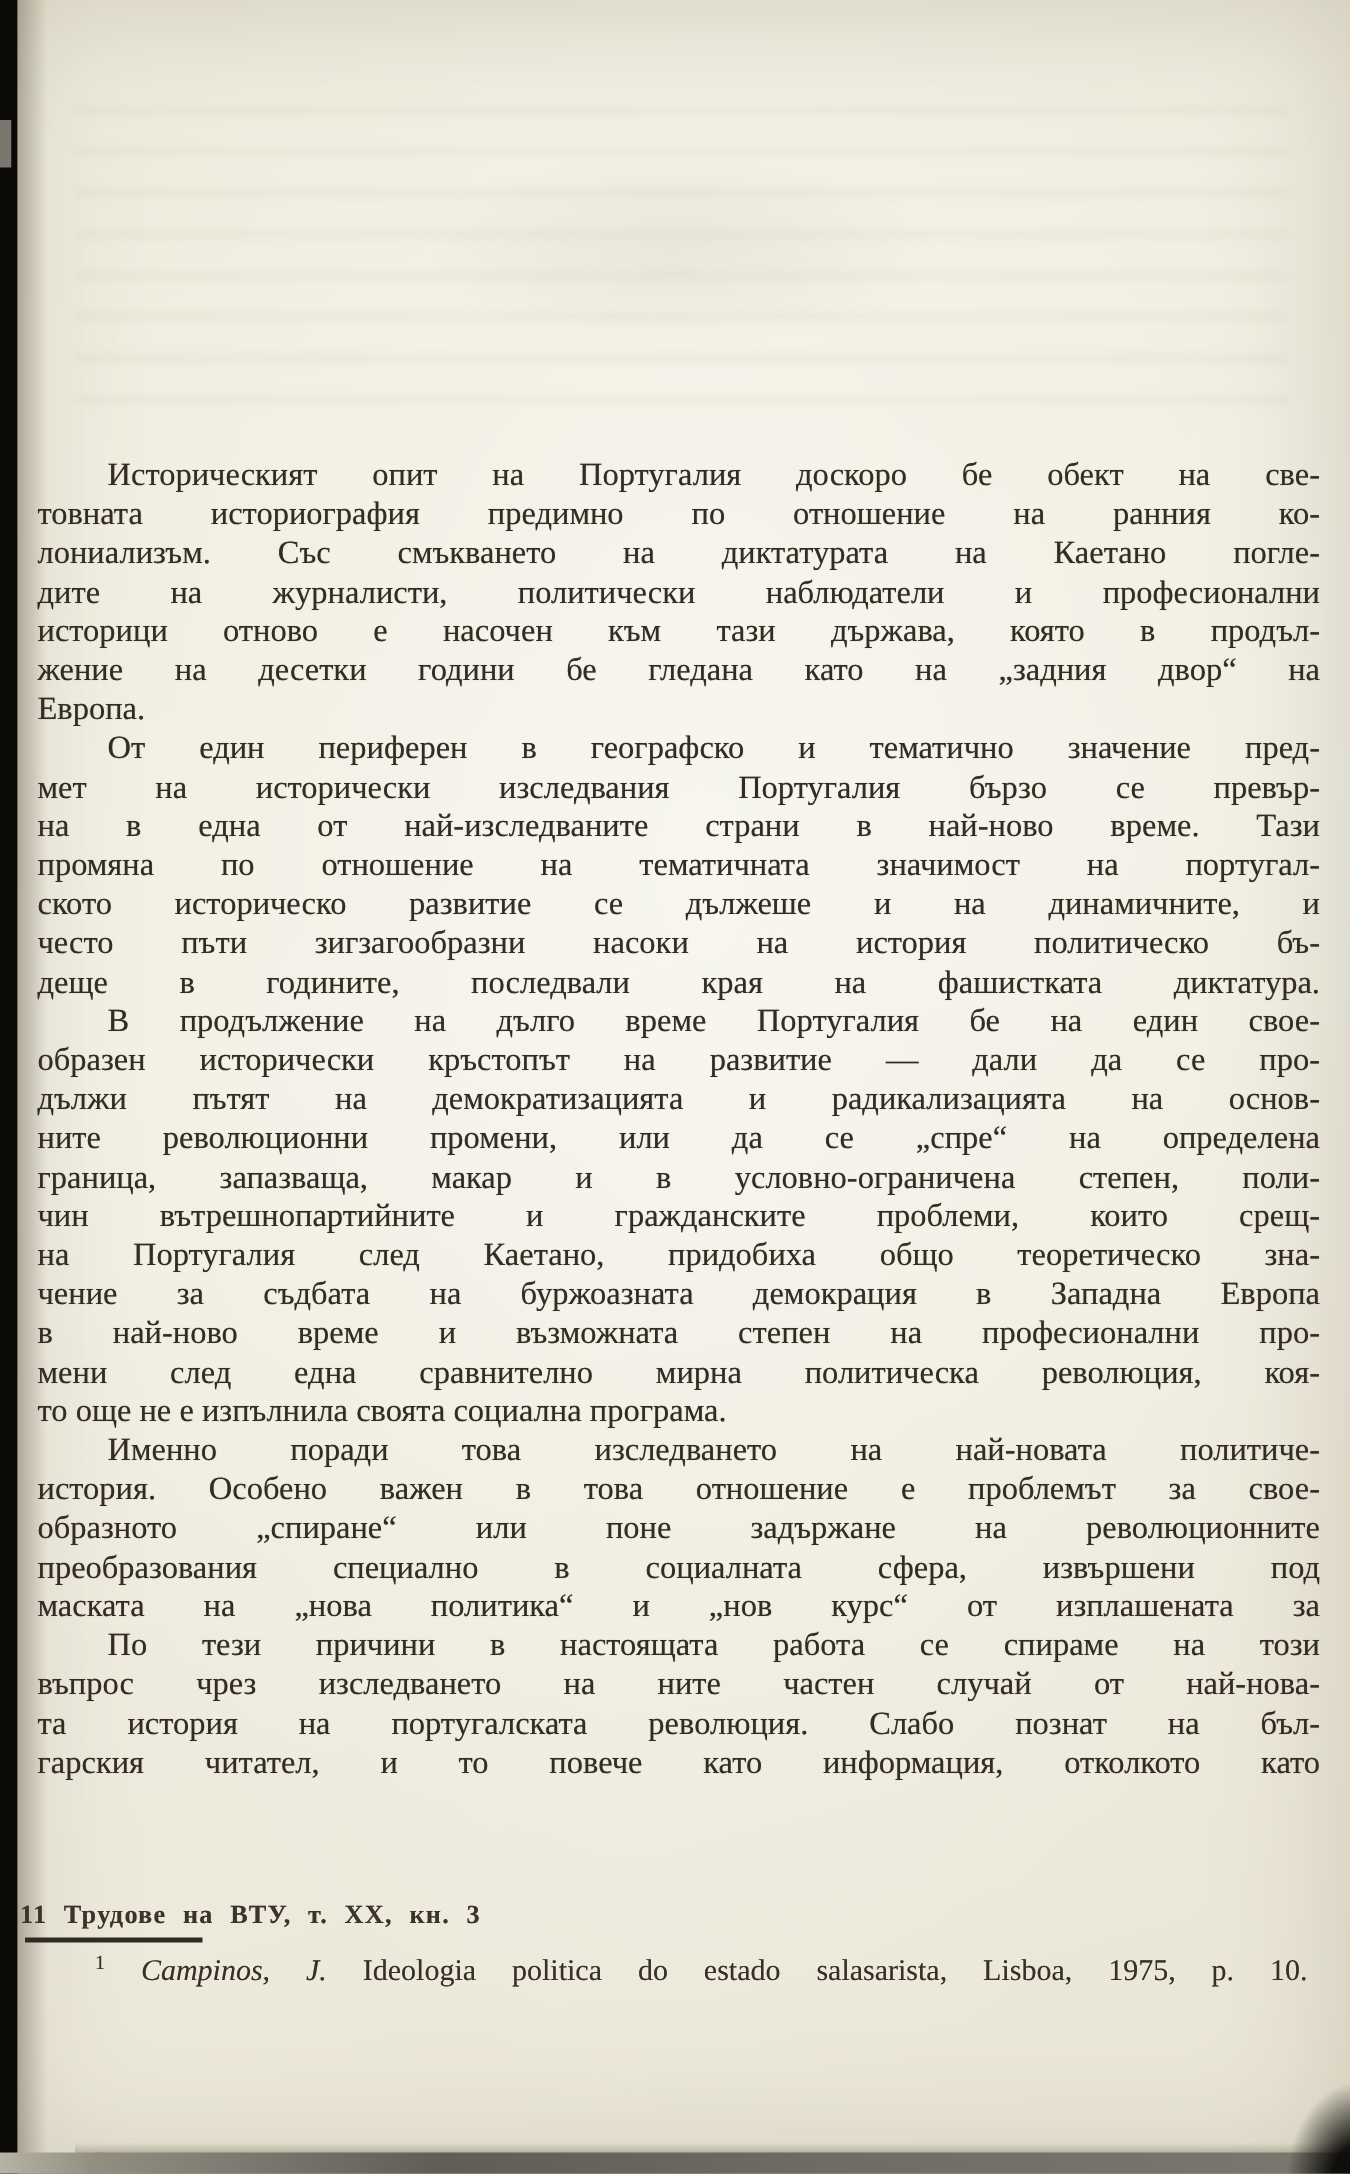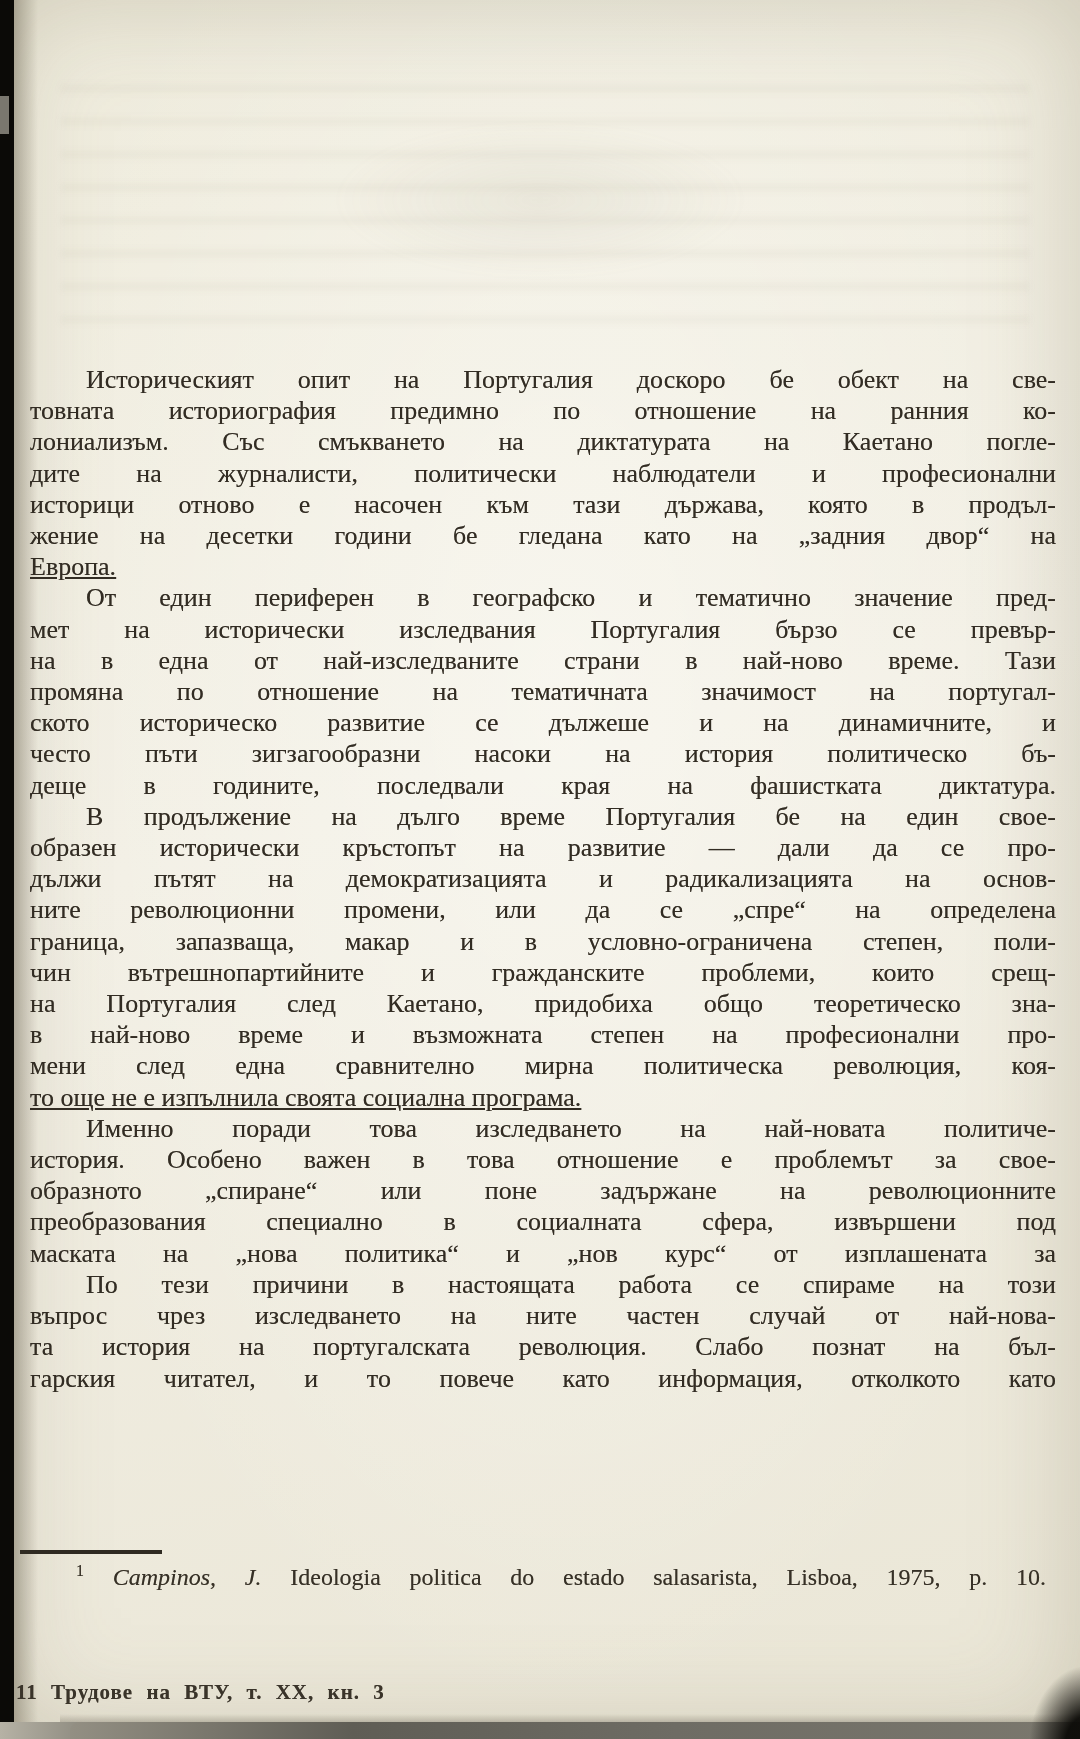--- a/index.html
+++ b/index.html
@@ -45,38 +45,38 @@
   
   .text-block {
     position: absolute; left: 30px; top: 364px; width: 1026px;
     font-size: 26px; line-height: 31.2px;
     color: #322c23;
     text-shadow: 0 0 0.6px rgba(50,44,35,0.55);
   }
   .para { margin: 0; }
   .line { text-align: justify; text-align-last: justify; }
   .line.indent { text-indent: 56px; }
-  .line.last { text-align-last: left; text-decoration: underline; }
+  .line.last { text-align-last: left; }
   
   .footnote-sep {
     position: absolute; left: 20px; top: 1550px; width: 142px; height: 4px;
     background: #2f2a22;
   }
   .footnote {
     position: absolute; left: 30px; top: 1562px; width: 1016px;
     font-size: 24px; line-height: 30px; color: #363026;
     text-align: justify; text-align-last: justify;
     text-indent: 46px;
     text-shadow: 0 0 0.5px rgba(54,48,38,0.5);
   }
   .fn-marker { font-size: 16px; vertical-align: super; line-height: 0; }
   .fn-author { font-style: italic; }
   
   .signature {
-    position: absolute; left: 16px; top: 1680px;
+    position: absolute; left: 16px; top: 1519px;
     font-size: 21px; font-weight: bold; color: #3a342a;
     letter-spacing: 1px; word-spacing: 7px;
     text-shadow: 0 0 0.5px rgba(58,52,42,0.5);
   }
   
   .bottom-left-fade {
     position: absolute; left: 0; bottom: 0; width: 82px; height: 17px;
     background: linear-gradient(to right, #b6b2a5, #8f8c81);
   }
   .bottom-band {
@@ -124,20 +124,21 @@
         <div class="line">деще в годините, последвали края на фашистката диктатура.</div>
       </div>
       <div class="para">
         <div class="line indent">В продължение на дълго време Португалия бе на един свое-</div>
         <div class="line">образен исторически кръстопът на развитие — дали да се про-</div>
         <div class="line">дължи пътят на демократизацията и радикализацията на основ-</div>
         <div class="line">ните революционни промени, или да се „спре“ на определена</div>
         <div class="line">граница, запазваща, макар и в условно-ограничена степен, поли-</div>
         <div class="line">чин вътрешнопартийните и гражданските проблеми, които срещ-</div>
         <div class="line">на Португалия след Каетано, придобиха общо теоретическо зна-</div>
+        <div class="line">чение за съдбата на буржоазната демокрация в Западна Европа</div>
         <div class="line">в най-ново време и възможната степен на професионални про-</div>
         <div class="line">мени след една сравнително мирна политическа революция, коя-</div>
         <div class="line last">то още не е изпълнила своята социална програма.</div>
       </div>
       <div class="para">
         <div class="line indent">Именно поради това изследването на най-новата политиче-</div>
         <div class="line">история. Особено важен в това отношение е проблемът за свое-</div>
         <div class="line">образното „спиране“ или поне задържане на революционните</div>
         <div class="line">преобразования специално в социалната сфера, извършени под</div>
         <div class="line">маската на „нова политика“ и „нов курс“ от изплашената за</div>

